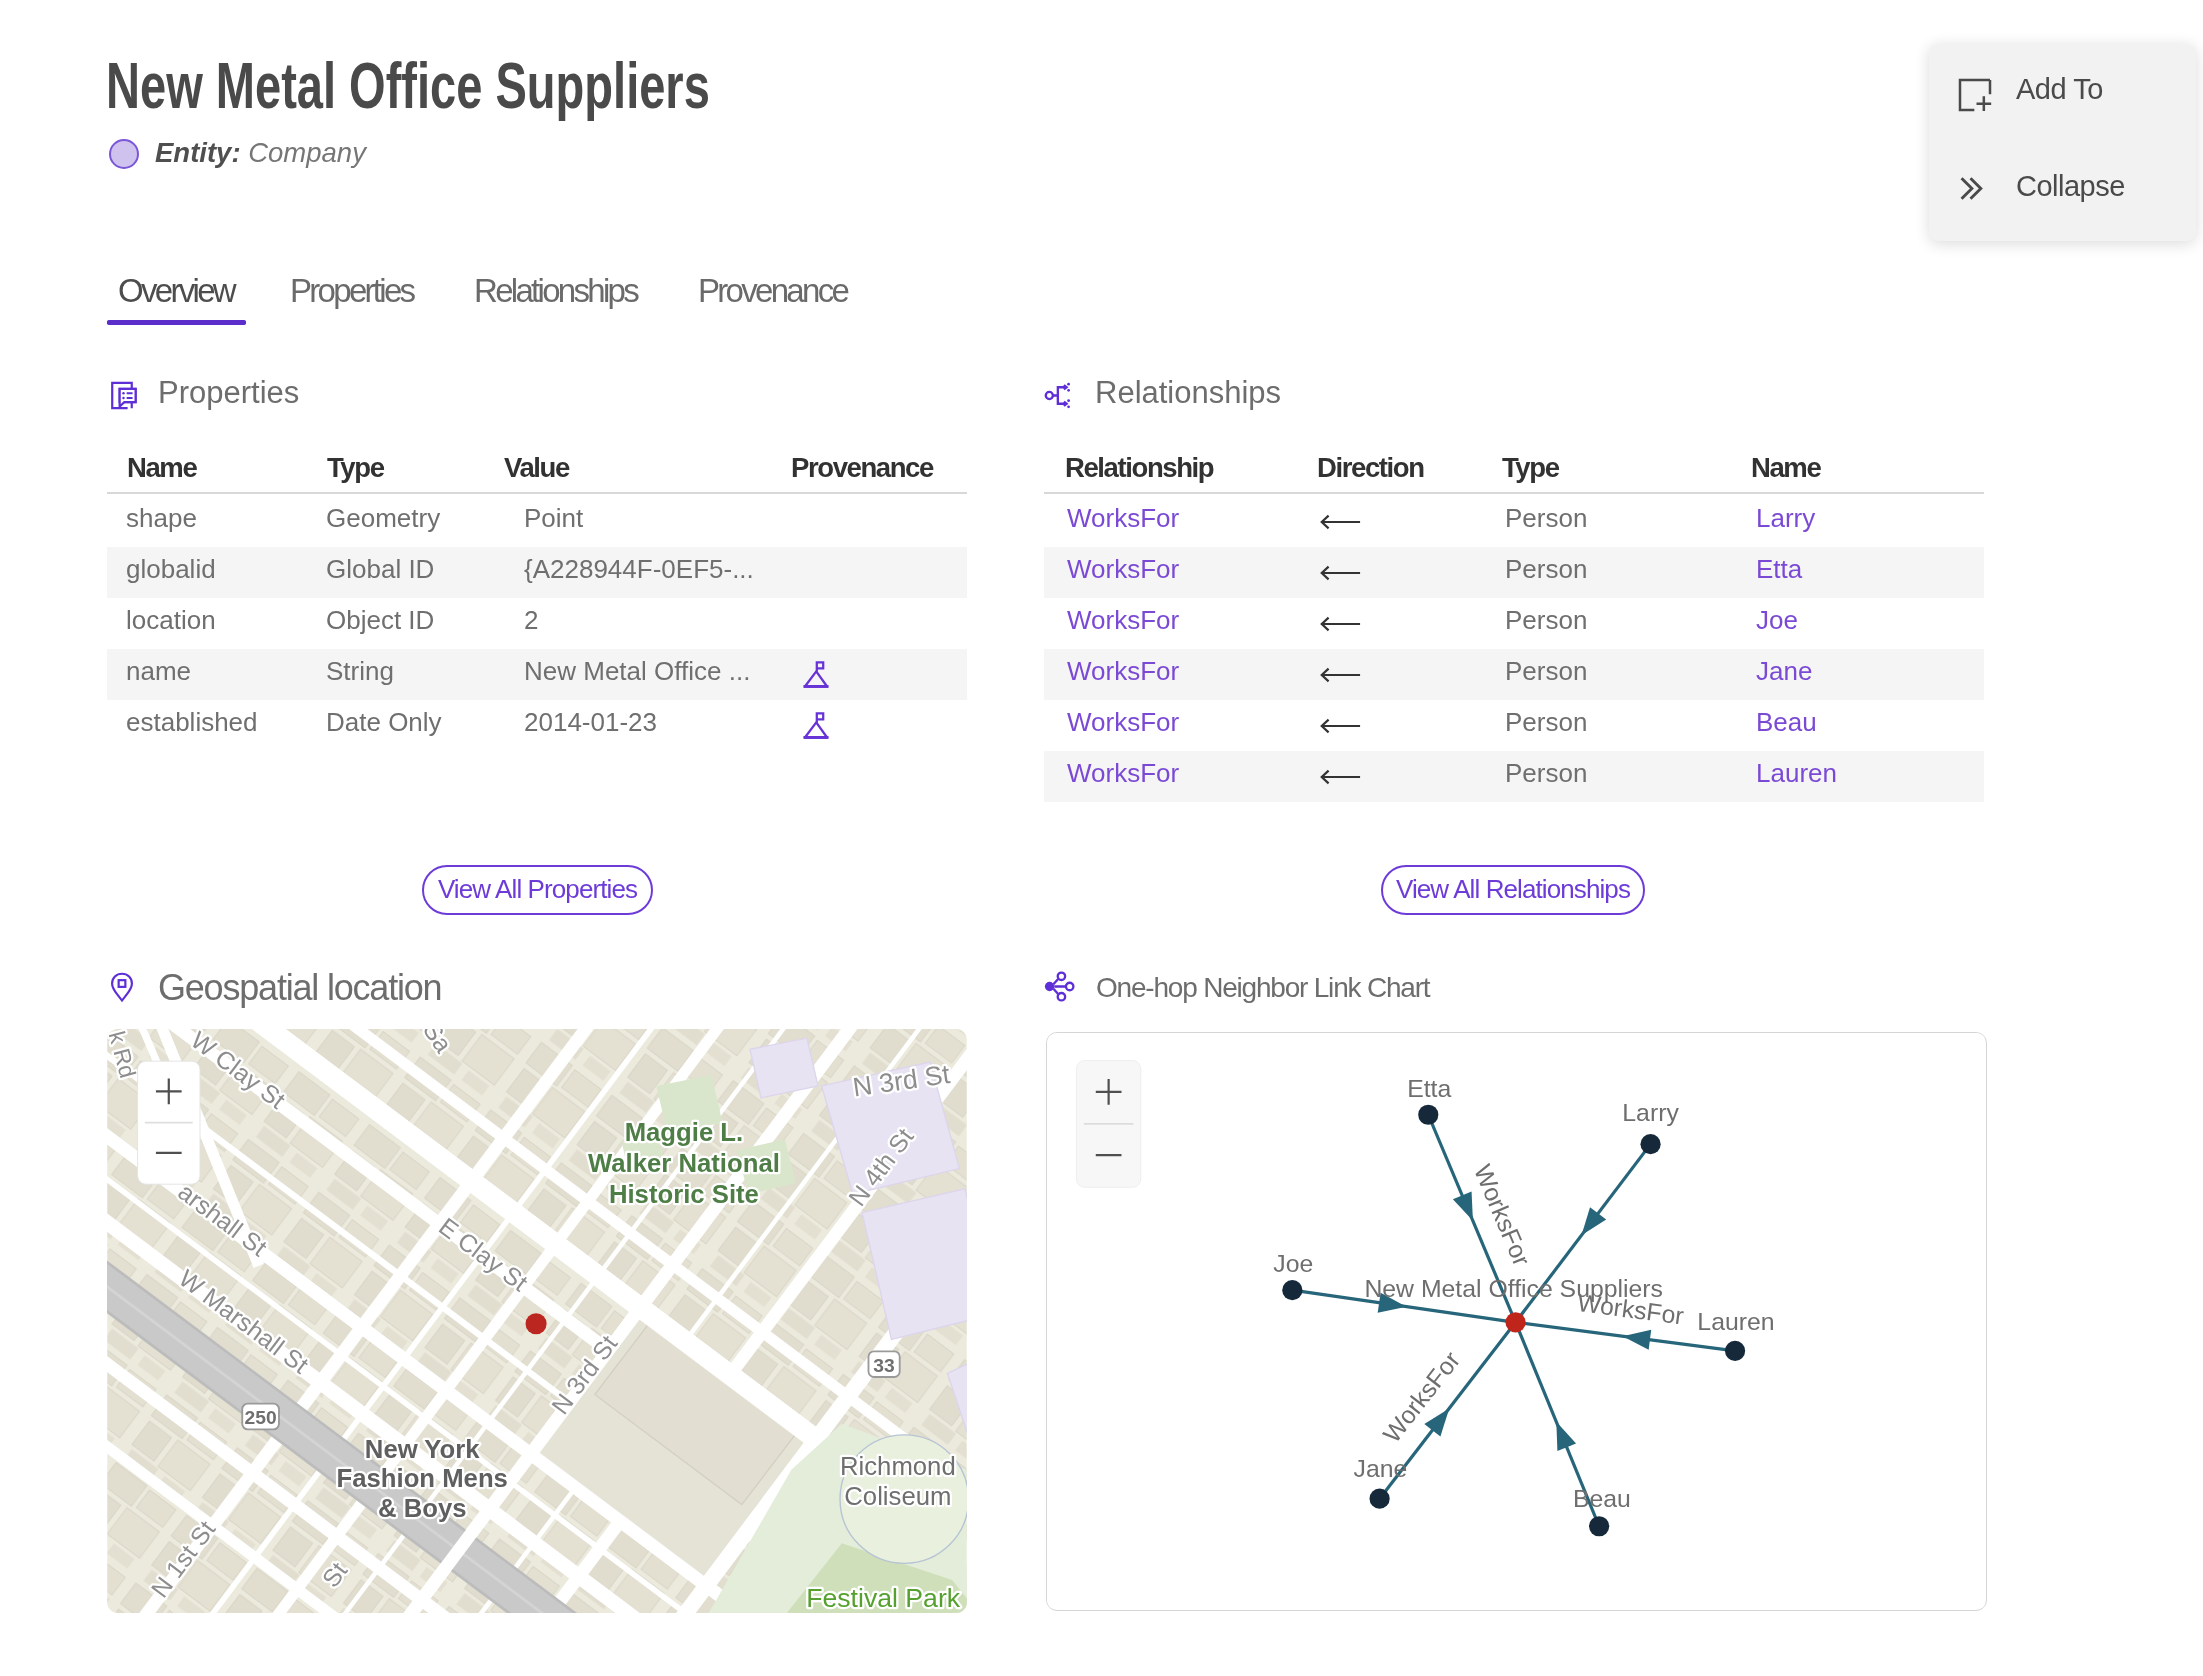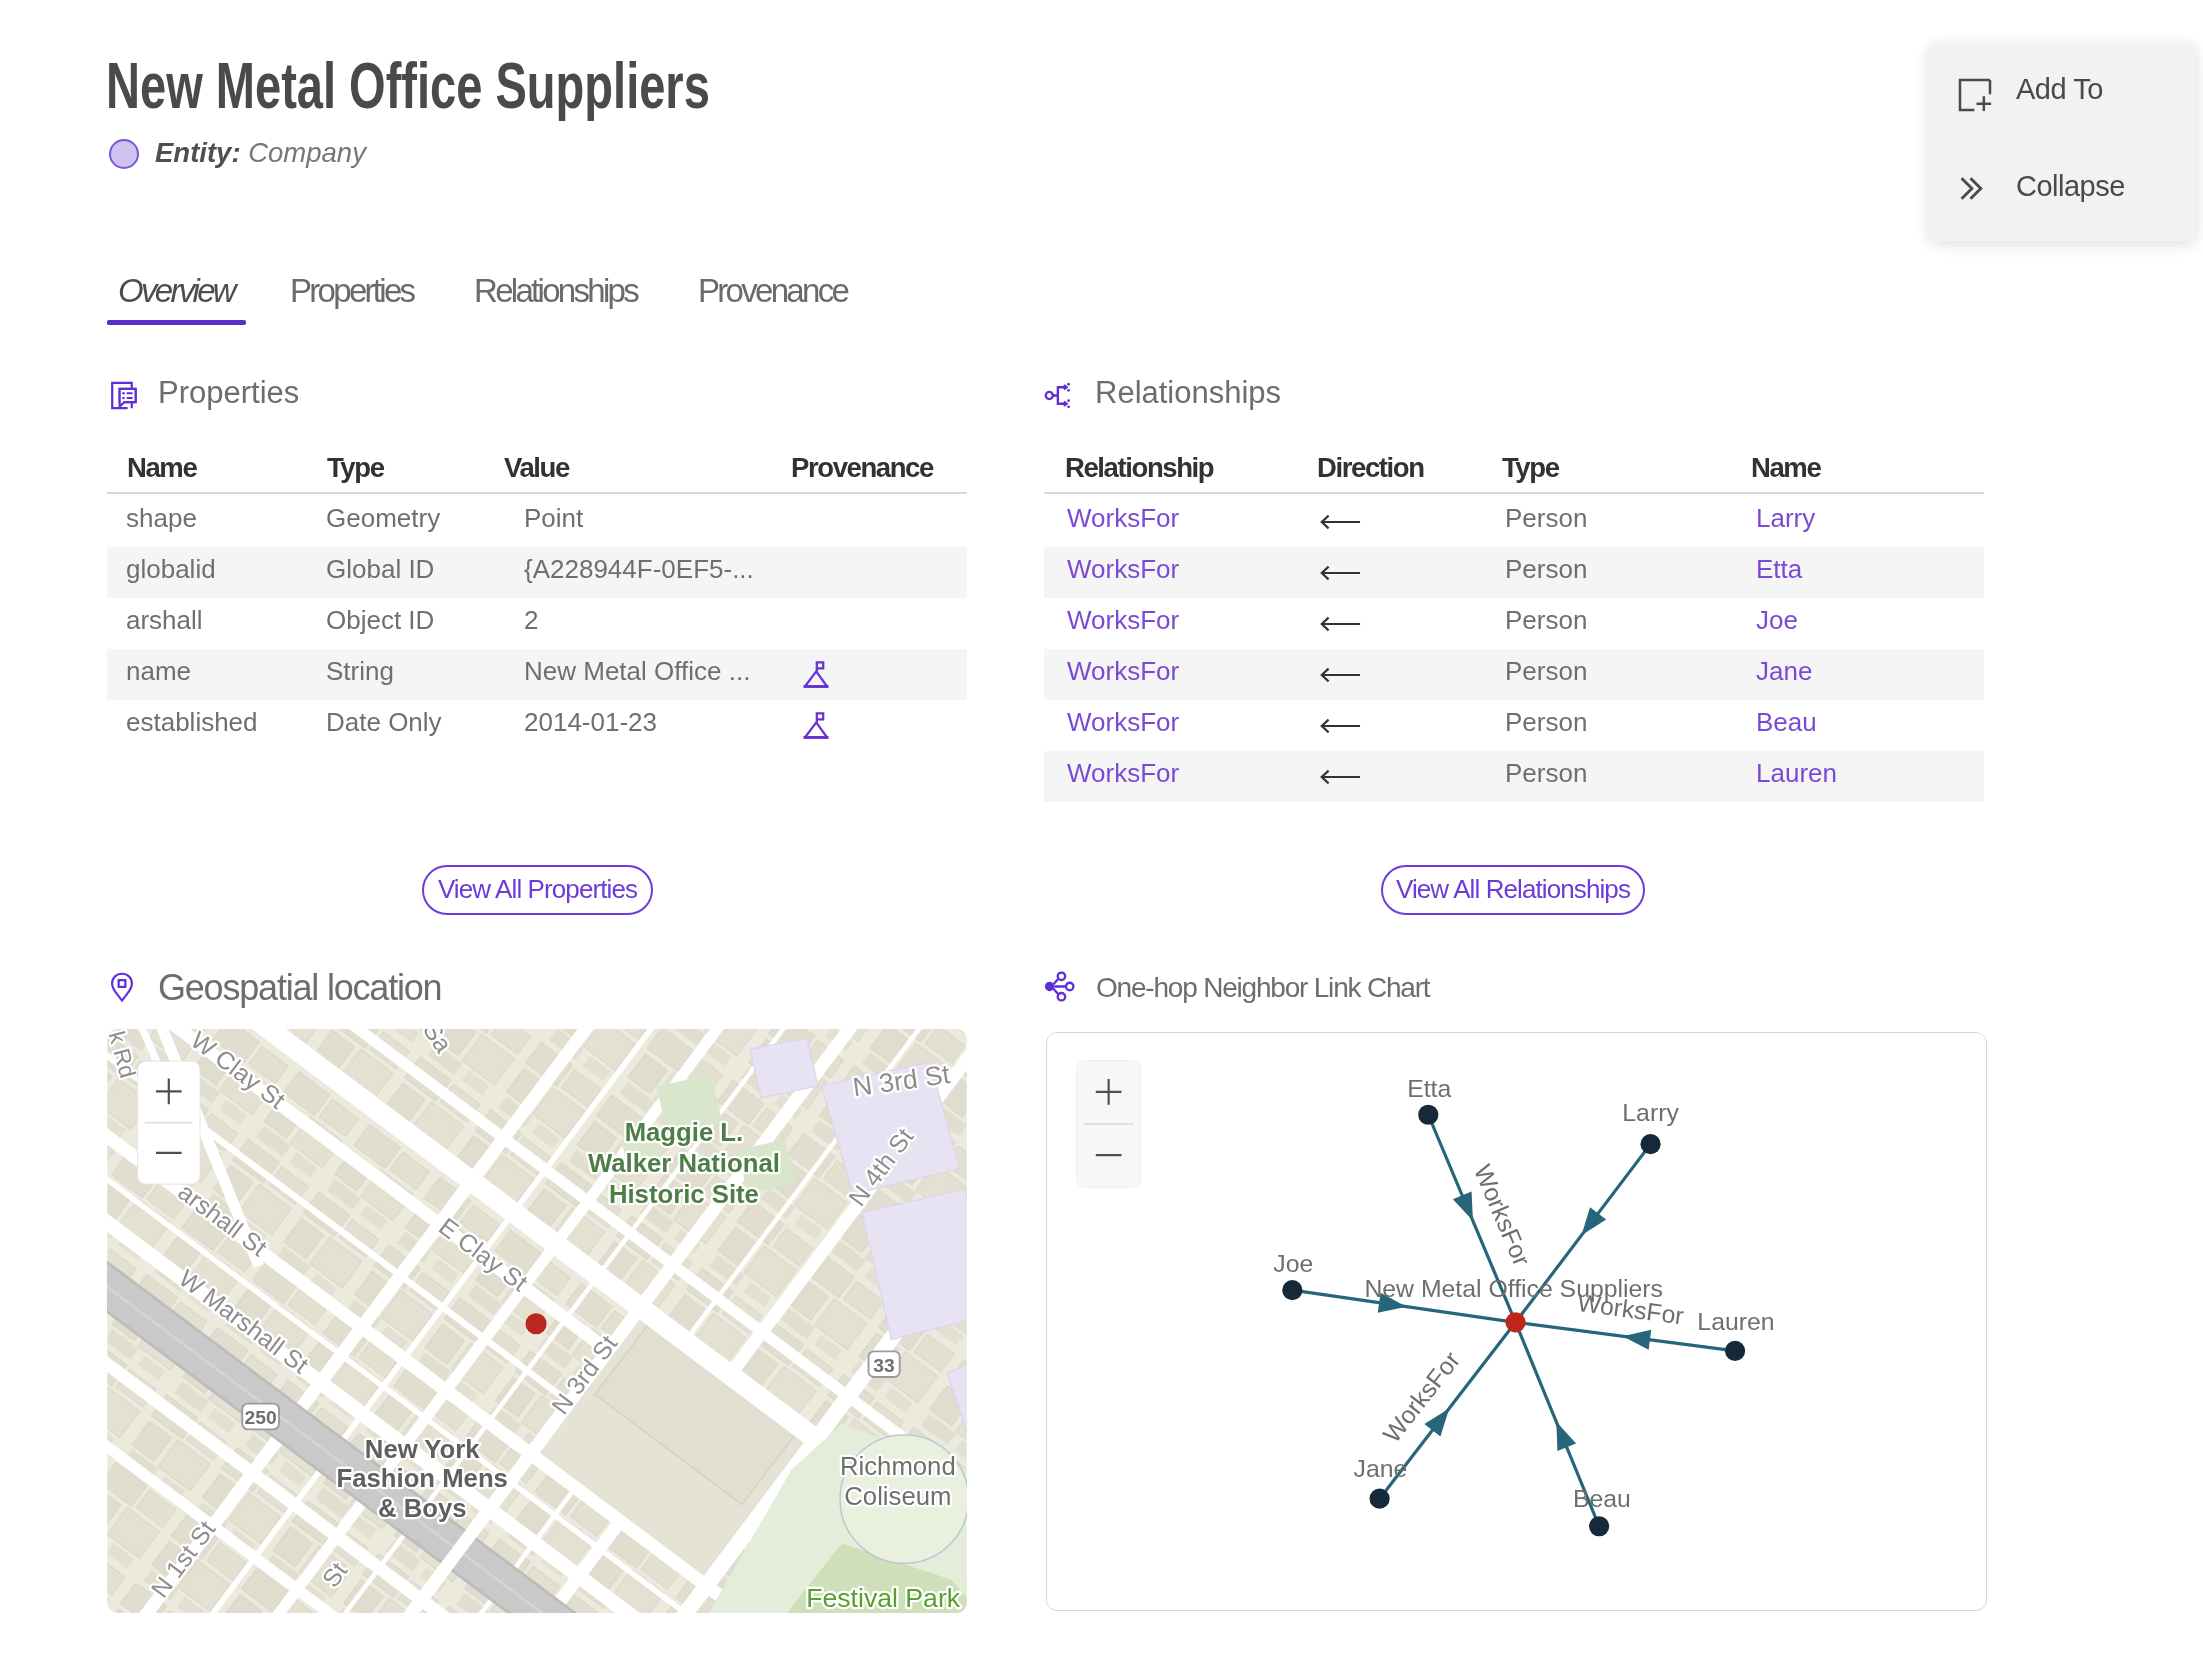--- a/index.html
+++ b/index.html
@@ -3,21 +3,21 @@
 <meta charset="utf-8">
 <style>
   * { margin:0; padding:0; box-sizing:border-box; }
   html,body { width:2204px; height:1677px; background:#fff; font-family:"Liberation Sans", sans-serif; }
   .abs { position:absolute; }
   .title { left:106px; top:54px; font-size:64px; line-height:64px; font-weight:bold; color:#4a4a4a; transform:scaleX(0.735); transform-origin:left top; white-space:nowrap; }
   .entity-circle { left:109px; top:139px; width:30px; height:30px; border-radius:50%; background:#cfc2ee; border:2.8px solid #7a57d8; }
   .entity-label { left:155px; top:138px; height:30px; line-height:30px; font-size:27.5px; color:#4f4f4f; font-weight:bold;font-style:italic; }
   .entity-label span { font-weight:normal; color:#767676; }
   .tab { top:274px; font-size:33px; line-height:33px; letter-spacing:-2.7px; color:#6a6a6a; }
-  .tab.sel { color:#4d4d4d;font-style:italic; }
+  .tab.sel { color:#4d4d4d; }
   .tab-underline { left:107px; top:320px; width:139px; height:4.6px; background:#5b2dcb; border-radius:1.8px; }
   .sec-icon { width:33px; height:33px; }
   .sec-head { font-size:31px; line-height:31px; color:#6d6d6d; }
   .th { font-size:27.5px; font-weight:bold; color:#323232; letter-spacing:-1.4px; }
   .rule { height:1.8px; background:#d8d8d8; }
   .row { height:51px; }
   .row.shade { background:#f5f5f5; }
   .cell { position:absolute; top:0; height:51px; line-height:44px; font-size:26px; color:#6f6f6f; white-space:nowrap; }
   .cell.link { color:#7b4ad5; }
   .pill { position:absolute; height:50px; border:2.8px solid #6d3cd8; border-radius:25px; color:#6d3cd8; font-size:26px; letter-spacing:-0.9px; text-align:center; background:#fff; white-space:nowrap; }
@@ -72,21 +72,21 @@
     <div class="cell" style="left:19px;">shape</div>
     <div class="cell" style="left:219px;">Geometry</div>
     <div class="cell" style="left:417px;">Point</div>
   </div>
   <div class="row shade" style="position:relative;">
     <div class="cell" style="left:19px;">globalid</div>
     <div class="cell" style="left:219px;">Global ID</div>
     <div class="cell" style="left:417px;">{A228944F-0EF5-...</div>
   </div>
   <div class="row" style="position:relative;">
-    <div class="cell" style="left:19px;">arshall</div>
+    <div class="cell" style="left:19px;">location</div>
     <div class="cell" style="left:219px;">Object ID</div>
     <div class="cell" style="left:417px;">2</div>
   </div>
   <div class="row shade" style="position:relative;">
     <div class="cell" style="left:19px;">name</div>
     <div class="cell" style="left:219px;">String</div>
     <div class="cell" style="left:417px;">New Metal Office ...</div>
     <svg style="position:absolute; left:693px; top:10px;" width="32" height="32" viewBox="0 0 24 24" fill="none" stroke="#6733d6" stroke-width="1.7">
       <path d="M12.6 9.5 V2.6 H17.4 V7 H12.6"></path>
       <path d="M12.2 9.3 L20.3 20.6 H3.7 Z" stroke-linejoin="round"></path>

